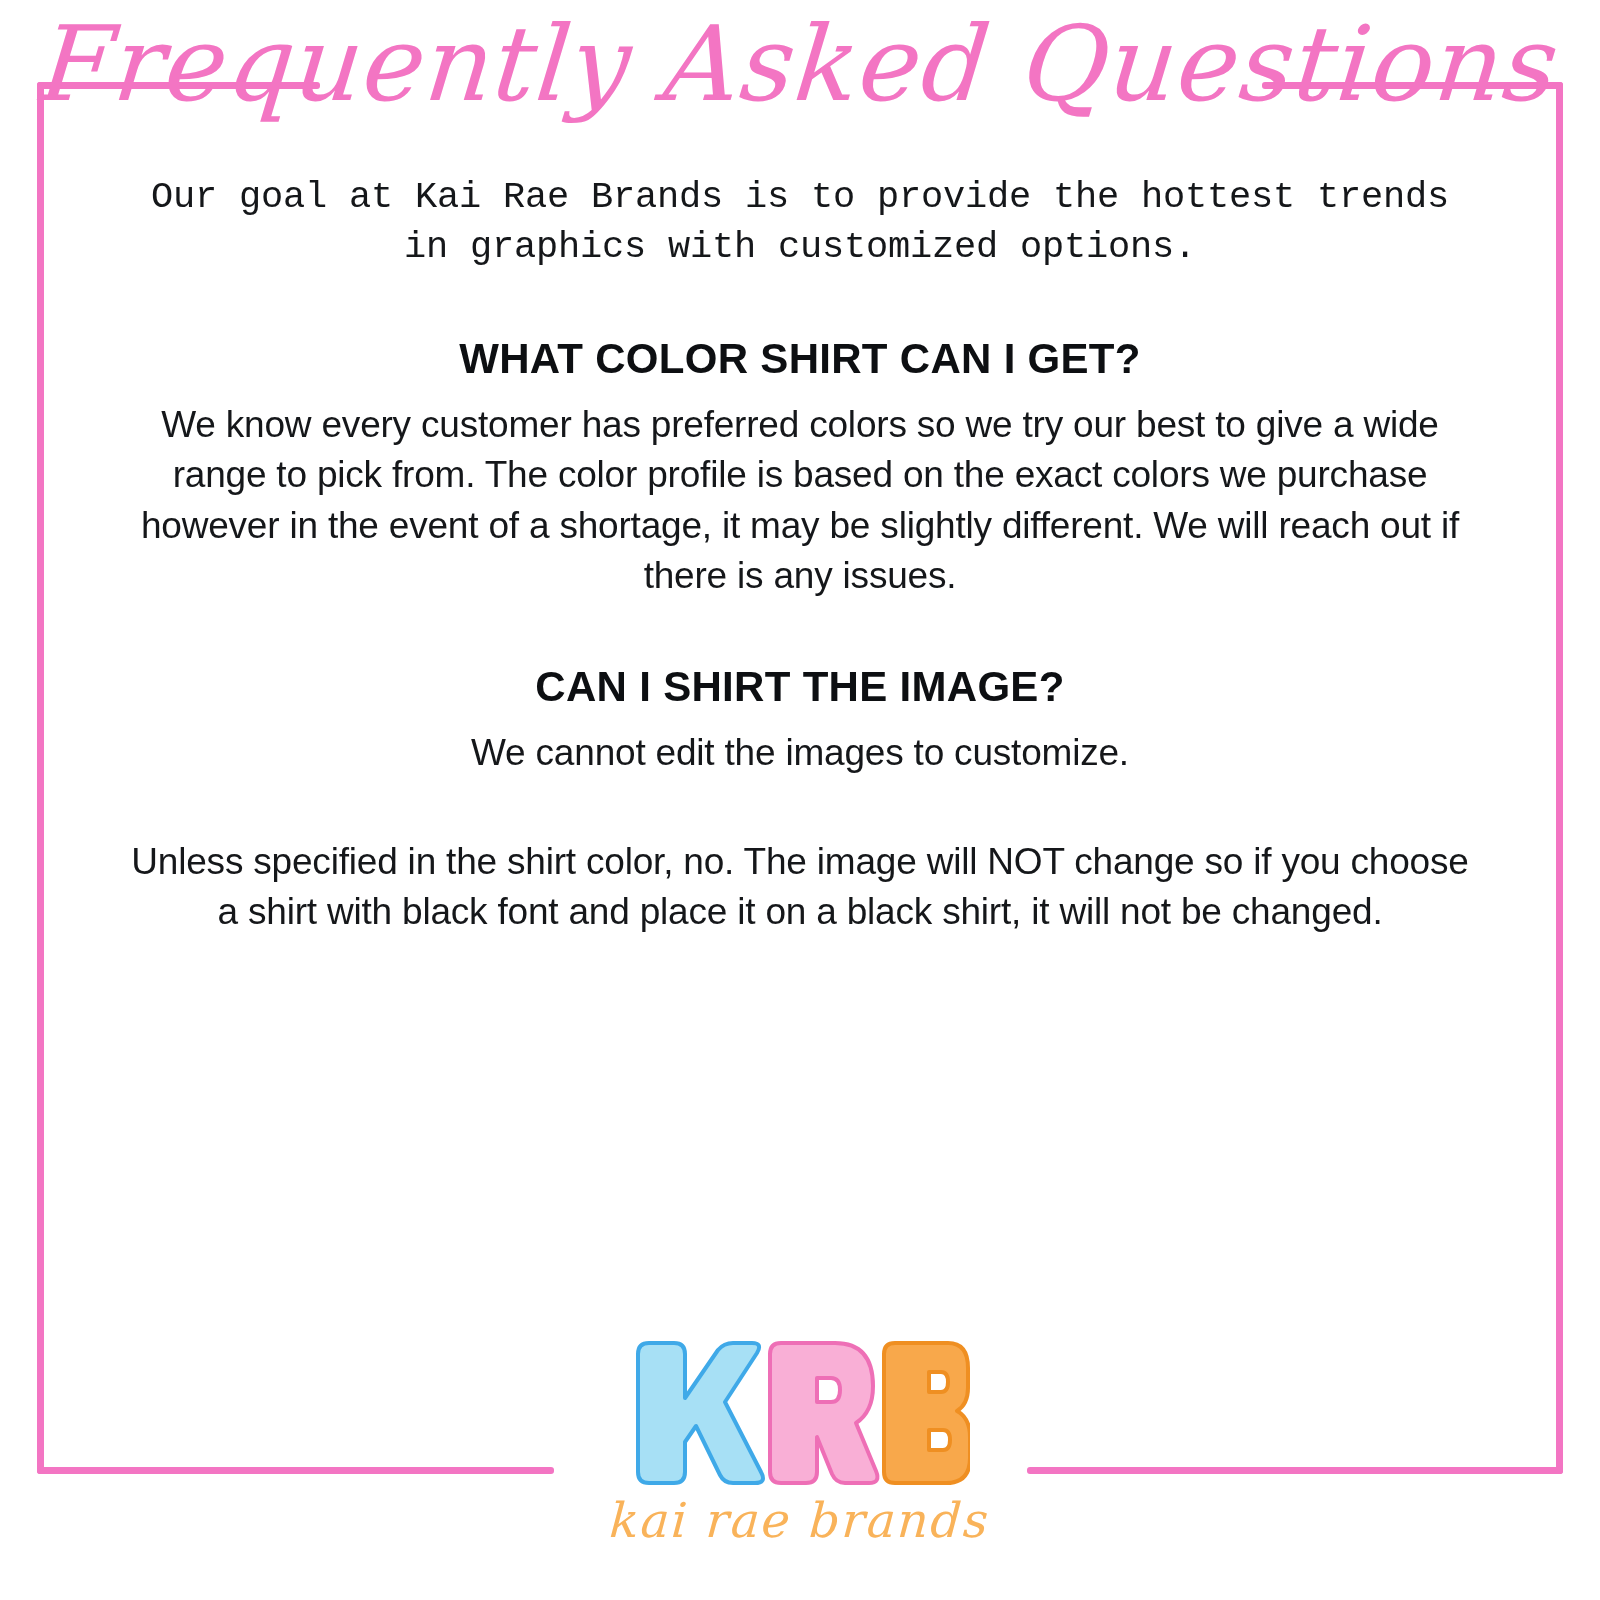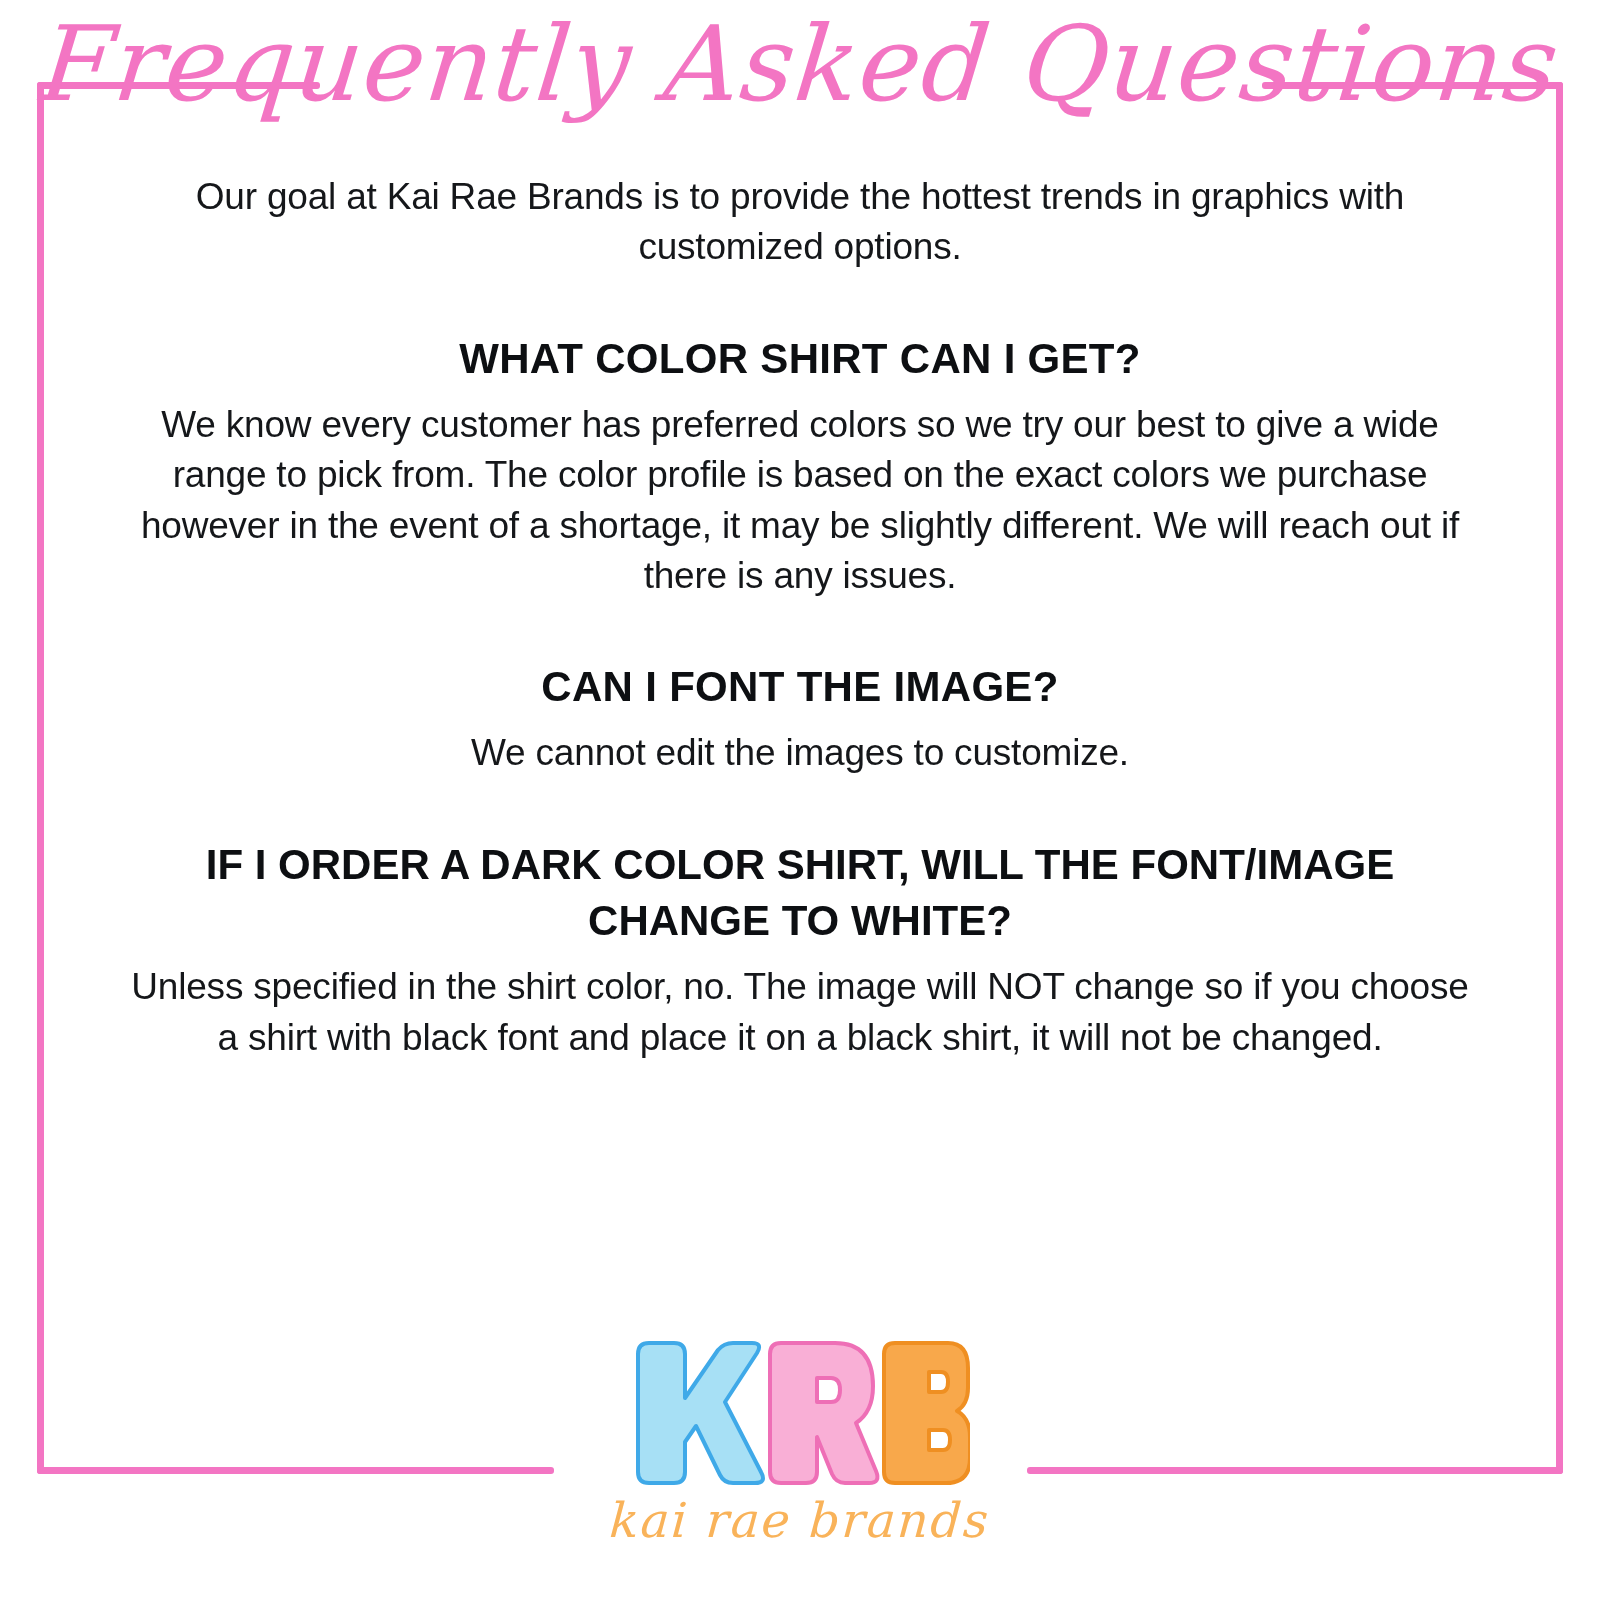--- a/index.html
+++ b/index.html
@@ -50,21 +50,21 @@
 
   
   #content {
     position: absolute;
     left: 110px;
     top: 172px;
     width: 1380px;
     text-align: center;
   }
   .intro {
-    font-family: Liberation Sans, sans-serif;
+    font-family: Liberation Mono, monospace;
     font-size: 37px;
     line-height: 1.36;
     color: #15171a;
     letter-spacing: -0.2px;
     margin: 0 0 10px 0;
     padding: 0 22px;
     text-align: center;
   }
   .faq-item { margin-top: 58px; }
   .faq-q {
@@ -130,26 +130,25 @@
 
   <p class="intro">Our goal at Kai Rae Brands is to provide the hottest trends in graphics with customized options.</p>
 
   <div class="faq-item">
     <p class="faq-q">WHAT COLOR SHIRT CAN I GET?</p>
     <p class="faq-a">We know every customer has preferred colors so we try our best to give a wide range to pick from. The color profile is based on the exact colors we purchase however in the event of a shortage, it may be slightly different. We will reach out if there is any issues.</p>
   </div>
 
 
   <div class="faq-item">
-    <p class="faq-q">CAN I FONT THE IMAGE?</p>
+    <p class="faq-q">CAN I SHIRT THE IMAGE?</p>
     <p class="faq-a">We cannot edit the images to customize.</p>
   </div>
 
   <div class="faq-item wide">
-    <p class="faq-q">IF I ORDER A DARK COLOR SHIRT, WILL THE FONT/IMAGE CHANGE TO WHITE?</p>
     <p class="faq-a">Unless specified in the shirt color, no. The image will NOT change so if you choose a shirt with black font and place it on a black shirt, it will not be changed.</p>
   </div>
 
 </div>
 
 <div id="logo">
   <svg id="logo-mark" viewBox="0 0 340 160">
 
     <g>
       <path d="M8 16 Q8 5 19 5 L44 5 Q55 5 55 16 L55 60 L88 12 Q94 5 103 5 L122 5 Q133 5 127 15 L95 64 L131 134 Q137 145 125 145 L103 145 Q94 145 90 137 L66 88 L55 104 L55 134 Q55 145 44 145 L19 145 Q8 145 8 134 Z" fill="#A7E0F5" stroke="#3FA9E8" stroke-width="4" stroke-linejoin="round"></path>

